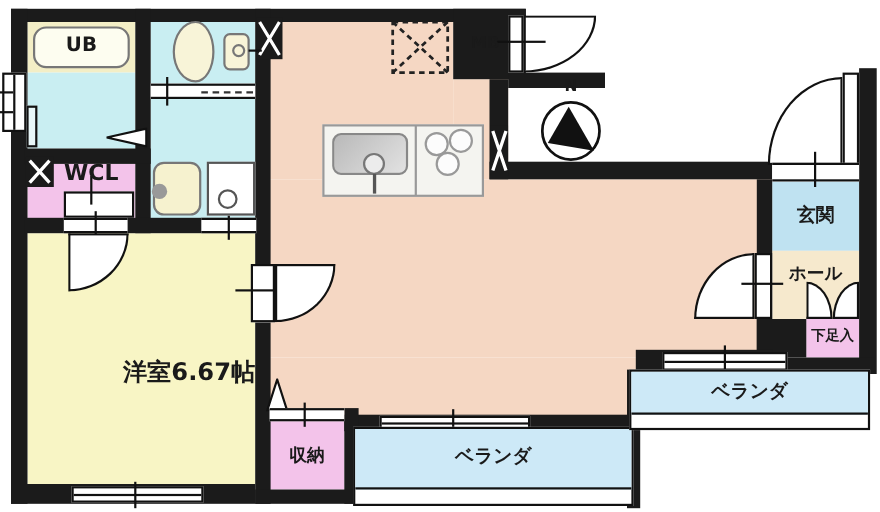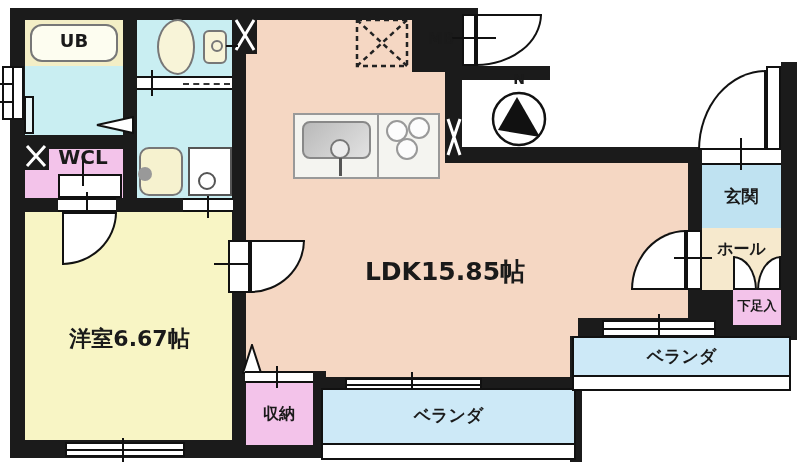--- a/index.html
+++ b/index.html
@@ -184,22 +184,21 @@
   <div class="fixture" style="left:377px;top:114px;width:2px;height:64px;background:#999;"></div>
   <div class="fixture" style="left:302px;top:121px;width:69px;height:38px;background:linear-gradient(135deg,#b9b9b9,#e2e2e2);border:2px solid #888;border-radius:8px;"></div>
   <div class="fixture circle" style="left:330px;top:139px;width:20px;height:20px;background:#ececec;border:2px solid #777;"></div>
   <div class="fixture" style="left:339px;top:158px;width:3px;height:18px;background:#555;"></div>
   <div class="fixture circle" style="left:386px;top:120px;width:22px;height:22px;background:#fcfcfc;border:2px solid #999;"></div>
   <div class="fixture circle" style="left:408px;top:117px;width:22px;height:22px;background:#fcfcfc;border:2px solid #999;"></div>
   <div class="fixture circle" style="left:396px;top:138px;width:22px;height:22px;background:#fcfcfc;border:2px solid #999;"></div>
 
   <div class="label" style="left:44px;top:146px;width:78px;font-size:20px;">WCL</div>
   <div class="label" style="left:30px;top:31px;width:88px;font-size:18px;">UB</div>
-  <div class="label" style="left:27px;top:327px;width:205px;font-size:22px;">洋室6.67帖</div>
-  <div class="label" style="left:330px;top:258px;width:230px;font-size:25px;">LDK15.85帖</div>
+  <div class="label" style="left:27px;top:327px;width:205px;font-size:22px;text-align:right;">洋室6.67帖</div>
   <div class="label" style="left:420px;top:31px;width:42px;font-size:15px;">MB</div>
   <div class="label" style="left:702px;top:187px;width:79px;font-size:17px;">玄関</div>
   <div class="label" style="left:702px;top:240px;width:79px;font-size:16px;">ホール</div>
   <div class="label" style="left:733px;top:299px;width:48px;font-size:13px;">下足入</div>
   <div class="label" style="left:245px;top:405px;width:68px;font-size:16px;">収納</div>
 
   <div class="label" style="left:505px;top:72px;width:28px;font-size:14px;">N</div>
   <svg style="left:490px;top:90px;" width="58" height="58" viewBox="0 0 58 58">
     <circle cx="29" cy="29" r="26" fill="#fff" stroke="#111" stroke-width="2.5"></circle>
     <polygon points="27,7 50,47 8,40" fill="#111"></polygon>

